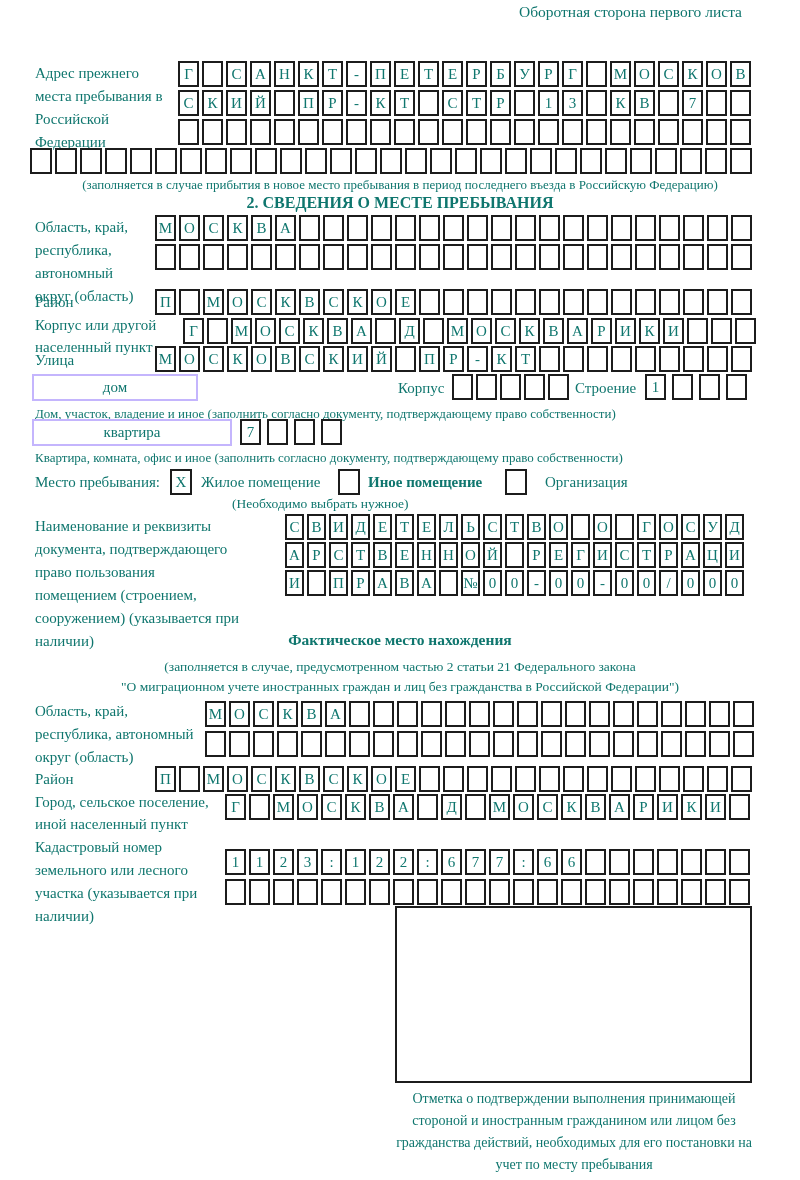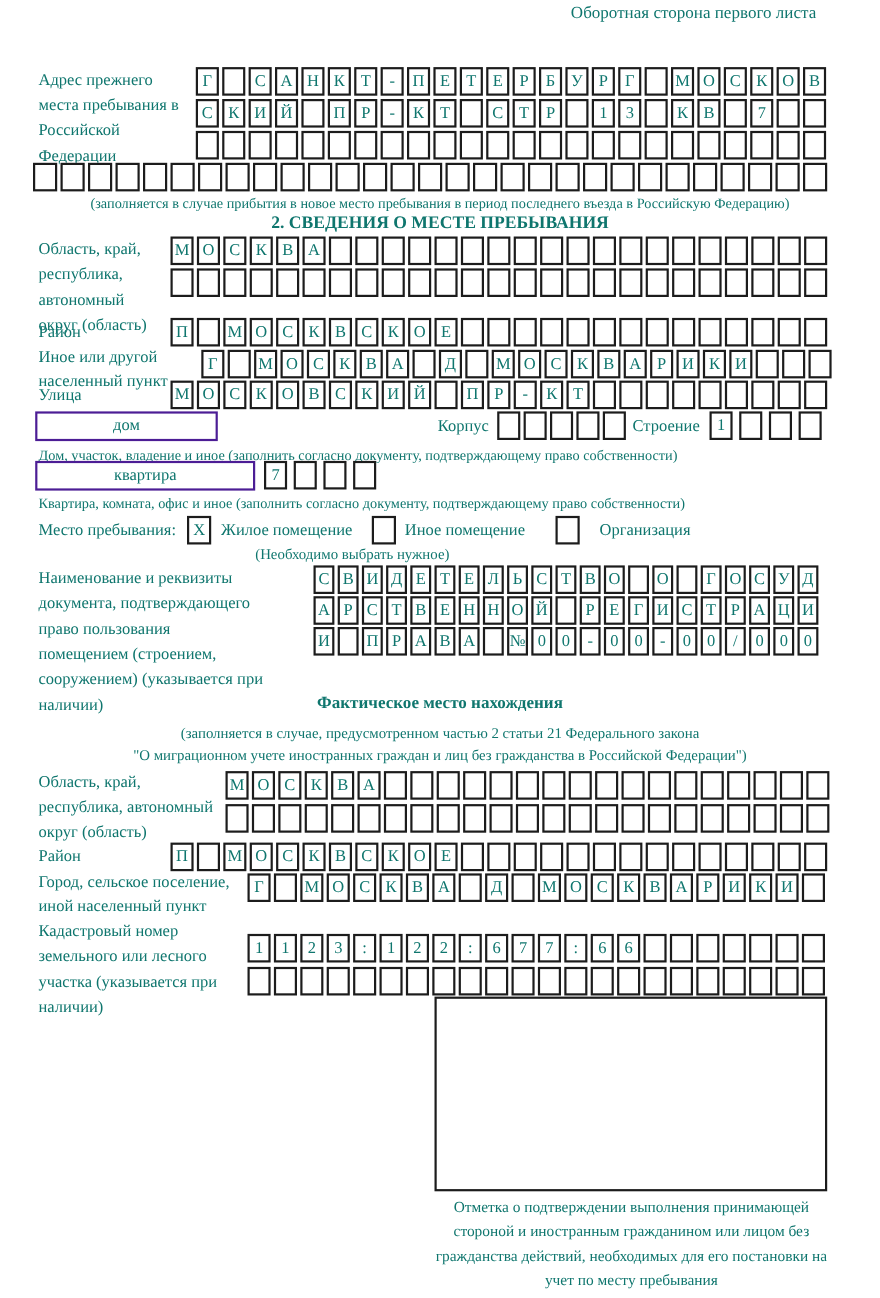--- a/index.html
+++ b/index.html
@@ -17,21 +17,21 @@
     display:inline-block; box-sizing:border-box;
     width:21px; height:26px; border:2px solid #1c1c1c; margin-right:3px;
     text-align:center; font-size:15px; line-height:22px; vertical-align:top;
     background:#fff;
   }
   .tight .cell { width:19px; margin-right:3px; }
   .wide .cell { width:22px; margin-right:3px; }
   .sparse .cell { width:21px; margin-right:6px; }
   .widebox {
     position:absolute; box-sizing:border-box; height:27px;
-    border:2px solid #4c1d95; text-align:center;
+    border:2px solid #c4b5fd; text-align:center;
     font-size:15px; line-height:23px; background:#fff;
   }
   .checkbox {
     position:absolute; box-sizing:border-box; width:22px; height:26px;
     border:2px solid #1c1c1c; text-align:center;
     font-size:15px; line-height:22px; background:#fff;
   }
   .stamp-rect {
     position:absolute; box-sizing:border-box;
     border:2px solid #1c1c1c; background:#fff;
@@ -53,42 +53,42 @@
 
   <div class="heading center" style="top:194px; position:absolute;">2. СВЕДЕНИЯ О МЕСТЕ ПРЕБЫВАНИЯ</div>
 
   <div class="label" style="left:35px; top:216px; width:112px;">Область, край, республика, автономный округ (область)</div>
   <div class="row" style="left:155px; top:215px;"><span class="cell">М</span><span class="cell">О</span><span class="cell">С</span><span class="cell">К</span><span class="cell">В</span><span class="cell">А</span><span class="cell"></span><span class="cell"></span><span class="cell"></span><span class="cell"></span><span class="cell"></span><span class="cell"></span><span class="cell"></span><span class="cell"></span><span class="cell"></span><span class="cell"></span><span class="cell"></span><span class="cell"></span><span class="cell"></span><span class="cell"></span><span class="cell"></span><span class="cell"></span><span class="cell"></span><span class="cell"></span><span class="cell"></span></div>
   <div class="row" style="left:155px; top:244px;"><span class="cell"></span><span class="cell"></span><span class="cell"></span><span class="cell"></span><span class="cell"></span><span class="cell"></span><span class="cell"></span><span class="cell"></span><span class="cell"></span><span class="cell"></span><span class="cell"></span><span class="cell"></span><span class="cell"></span><span class="cell"></span><span class="cell"></span><span class="cell"></span><span class="cell"></span><span class="cell"></span><span class="cell"></span><span class="cell"></span><span class="cell"></span><span class="cell"></span><span class="cell"></span><span class="cell"></span><span class="cell"></span></div>
 
   <div class="label" style="left:35px; top:291px;">Район</div>
   <div class="row" style="left:155px; top:289px;"><span class="cell">П</span><span class="cell"></span><span class="cell">М</span><span class="cell">О</span><span class="cell">С</span><span class="cell">К</span><span class="cell">В</span><span class="cell">С</span><span class="cell">К</span><span class="cell">О</span><span class="cell">Е</span><span class="cell"></span><span class="cell"></span><span class="cell"></span><span class="cell"></span><span class="cell"></span><span class="cell"></span><span class="cell"></span><span class="cell"></span><span class="cell"></span><span class="cell"></span><span class="cell"></span><span class="cell"></span><span class="cell"></span><span class="cell"></span></div>
 
-  <div class="label" style="left:35px; top:314px; width:150px; line-height:22px;">Иное или другой населенный пункт</div>
+  <div class="label" style="left:35px; top:314px; width:150px; line-height:22px;">Корпус или другой населенный пункт</div>
   <div class="row" style="left:183px; top:318px;"><span class="cell">Г</span><span class="cell"></span><span class="cell">М</span><span class="cell">О</span><span class="cell">С</span><span class="cell">К</span><span class="cell">В</span><span class="cell">А</span><span class="cell"></span><span class="cell">Д</span><span class="cell"></span><span class="cell">М</span><span class="cell">О</span><span class="cell">С</span><span class="cell">К</span><span class="cell">В</span><span class="cell">А</span><span class="cell">Р</span><span class="cell">И</span><span class="cell">К</span><span class="cell">И</span><span class="cell"></span><span class="cell"></span><span class="cell"></span></div>
 
   <div class="label" style="left:35px; top:349px;">Улица</div>
   <div class="row" style="left:155px; top:346px;"><span class="cell">М</span><span class="cell">О</span><span class="cell">С</span><span class="cell">К</span><span class="cell">О</span><span class="cell">В</span><span class="cell">С</span><span class="cell">К</span><span class="cell">И</span><span class="cell">Й</span><span class="cell"></span><span class="cell">П</span><span class="cell">Р</span><span class="cell">-</span><span class="cell">К</span><span class="cell">Т</span><span class="cell"></span><span class="cell"></span><span class="cell"></span><span class="cell"></span><span class="cell"></span><span class="cell"></span><span class="cell"></span><span class="cell"></span><span class="cell"></span></div>
 
   <div class="widebox" style="left:32px; top:374px; width:166px;">дом</div>
   <div class="label" style="left:398px; top:377px;">Корпус</div>
   <div class="row" style="left:452px; top:374px;"><span class="cell"></span><span class="cell"></span><span class="cell"></span><span class="cell"></span><span class="cell"></span></div>
   <div class="label" style="left:575px; top:377px;">Строение</div>
   <div class="row sparse" style="left:645px; top:374px;"><span class="cell">1</span><span class="cell"></span><span class="cell"></span><span class="cell"></span></div>
   <div class="caption" style="left:35px; top:404px;">Дом, участок, владение и иное (заполнить согласно документу, подтверждающему право собственности)</div>
 
   <div class="widebox" style="left:32px; top:419px; width:200px;">квартира</div>
   <div class="row sparse" style="left:240px; top:419px;"><span class="cell">7</span><span class="cell"></span><span class="cell"></span><span class="cell"></span></div>
   <div class="caption" style="left:35px; top:448px;text-align:center;">Квартира, комната, офис и иное (заполнить согласно документу, подтверждающему право собственности)</div>
 
   <div class="label" style="left:35px; top:471px;">Место пребывания:</div>
   <div class="checkbox" style="left:170px; top:469px;">X</div>
   <div class="label" style="left:201px; top:471px;">Жилое помещение</div>
   <div class="checkbox" style="left:338px; top:469px;"></div>
-  <div class="label" style="left:368px; top:471px;">Иное помещение</div>
+  <div class="label" style="left:368px; top:471px;font-weight:bold;">Иное помещение</div>
   <div class="checkbox" style="left:505px; top:469px;"></div>
   <div class="label" style="left:545px; top:471px;">Организация</div>
   <div class="caption" style="left:232px; top:494px; font-size:13.5px;">(Необходимо выбрать нужное)</div>
 
   <div class="label" style="left:35px; top:515px; width:205px;">Наименование и реквизиты документа, подтверждающего право пользования помещением (строением, сооружением) (указывается при наличии)</div>
   <div class="row tight" style="left:285px; top:514px;"><span class="cell">С</span><span class="cell">В</span><span class="cell">И</span><span class="cell">Д</span><span class="cell">Е</span><span class="cell">Т</span><span class="cell">Е</span><span class="cell">Л</span><span class="cell">Ь</span><span class="cell">С</span><span class="cell">Т</span><span class="cell">В</span><span class="cell">О</span><span class="cell"></span><span class="cell">О</span><span class="cell"></span><span class="cell">Г</span><span class="cell">О</span><span class="cell">С</span><span class="cell">У</span><span class="cell">Д</span></div>
   <div class="row tight" style="left:285px; top:542px;"><span class="cell">А</span><span class="cell">Р</span><span class="cell">С</span><span class="cell">Т</span><span class="cell">В</span><span class="cell">Е</span><span class="cell">Н</span><span class="cell">Н</span><span class="cell">О</span><span class="cell">Й</span><span class="cell"></span><span class="cell">Р</span><span class="cell">Е</span><span class="cell">Г</span><span class="cell">И</span><span class="cell">С</span><span class="cell">Т</span><span class="cell">Р</span><span class="cell">А</span><span class="cell">Ц</span><span class="cell">И</span></div>
   <div class="row tight" style="left:285px; top:570px;"><span class="cell">И</span><span class="cell"></span><span class="cell">П</span><span class="cell">Р</span><span class="cell">А</span><span class="cell">В</span><span class="cell">А</span><span class="cell"></span><span class="cell">№</span><span class="cell">0</span><span class="cell">0</span><span class="cell">-</span><span class="cell">0</span><span class="cell">0</span><span class="cell">-</span><span class="cell">0</span><span class="cell">0</span><span class="cell">/</span><span class="cell">0</span><span class="cell">0</span><span class="cell">0</span></div>
 
   <div class="heading center" style="top:631px; position:absolute; font-size:15.5px;">Фактическое место нахождения</div>

